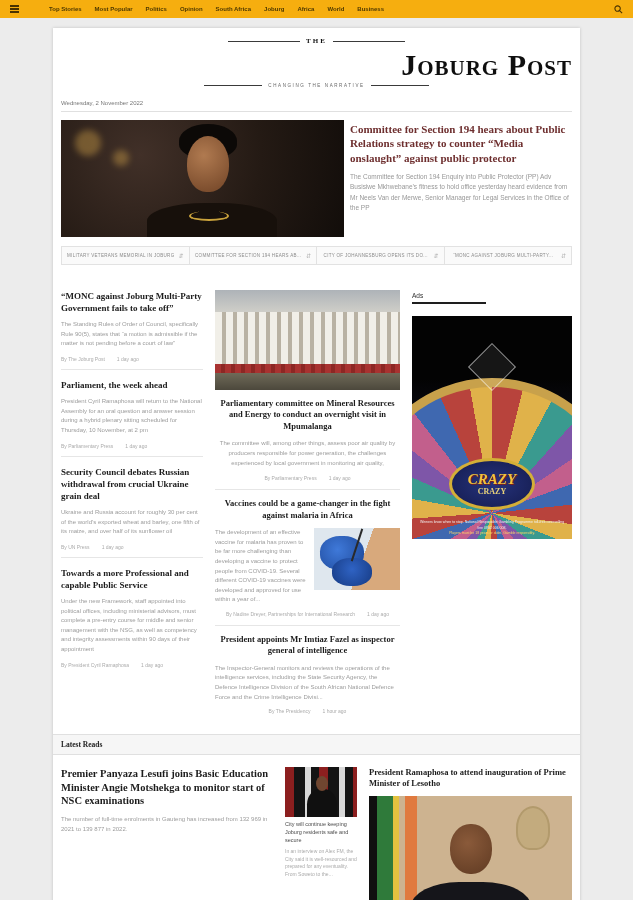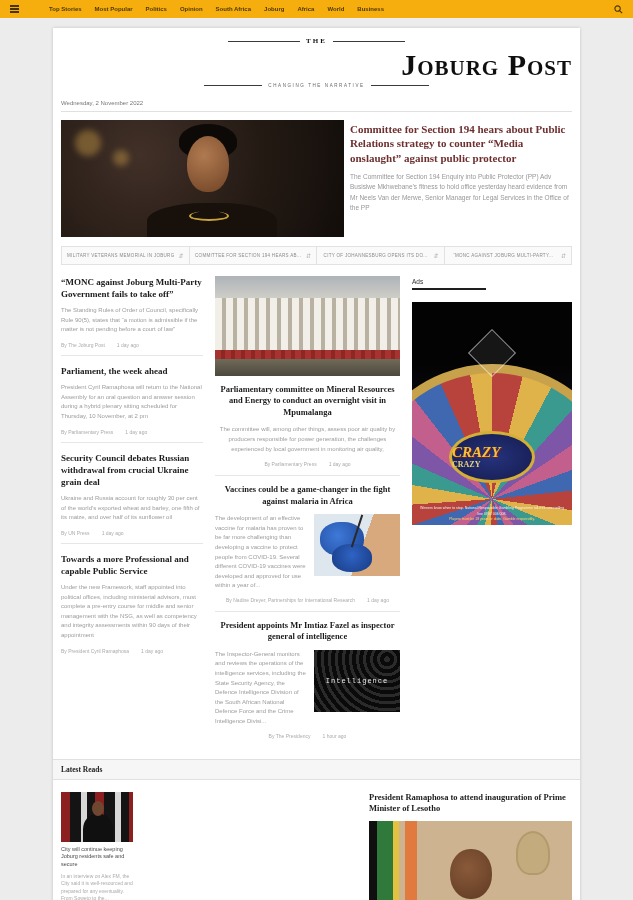--- a/index.html
+++ b/index.html
@@ -46,21 +46,21 @@
   .hero-p { font-size:6.5px; color:#979797; line-height:1.6; margin:0; }
 
   
   .tabs { display:flex; border:1px solid #e2e2e2; background:#fafafa; margin-top:9px; height:19px; }
   .tab { flex:1; display:flex; align-items:center; border-right:1px solid #e2e2e2; padding:0 5px; gap:4px; cursor:pointer; min-width:0; }
   .tab:last-child { border-right:none; }
   .tab .lbl { font-size:4.5px; color:#8a8a8a; letter-spacing:.3px; text-transform:uppercase; white-space:nowrap; overflow:hidden; text-overflow:ellipsis; flex:1; text-align:center; }
   .tab .arr { font-size:6px; color:#b5b5b5; flex:none; }
 
   
-  .main { display:flex; justify-content:space-between; margin-top:11px; }
+  .main { display:flex; justify-content:space-between; margin-top:25px; }
   .colL { width:142px; } .colM { width:185px; } .colR { width:160px; }
 
   .art { border-bottom:1px solid #e6e6e6; padding-bottom:7px; margin-bottom:9px; }
   .art:last-child { border-bottom:none; }
   .art h3 { font-family:"Liberation Serif", serif; font-size:9px; font-weight:bold; color:#1c1c1c; line-height:1.35; margin:0 0 6px; cursor:pointer; }
   .art p { font-size:6px; color:#9c9c9c; line-height:1.6; margin:0 0 7px; }
   .meta { display:flex; gap:12px; font-size:5px; color:#ababab; }
 
   .img-building { height:100px; position:relative; overflow:hidden; background:#d9d8d2; cursor:pointer; }
   .bld-ped { position:absolute; top:0; left:0; right:0; height:22px; background:linear-gradient(#aeb3b8, #cfcec8); }
@@ -86,22 +86,22 @@
   .intel .word { position:absolute; inset:0; display:flex; align-items:center; justify-content:center;
                  font-family:"Liberation Mono", monospace; font-size:7px; color:#e8e8e8; letter-spacing:1px; }
 
   
   .ads-label { font-size:6.5px; color:#2e2e2e; margin:2px 0 3px; }
   .ads-underline { width:74px; height:2px; background:#1e1e1e; margin-bottom:12px; }
   .ad { width:160px; height:223px; position:relative; overflow:hidden; background:linear-gradient(#030303 0 28%, #0a0a12 45%, #111 100%); cursor:pointer; }
   .wheel { position:absolute; width:270px; height:270px; border-radius:50%; left:-55px; top:62px;
            border:9px solid #c8a14b;
            background:repeating-conic-gradient(#b8433c 0 14deg, #e0b24a 14deg 28deg, #3a9a8f 28deg 42deg, #7e56a8 42deg 56deg, #c25f8c 56deg 70deg, #3f68b0 70deg 84deg); }
-  .hub { position:absolute; left:50%; top:129px; transform:translateX(-50%); width:86px; height:52px; border-radius:50%;
-         background:radial-gradient(#26337d, #141b4d); border:3px solid #d4af37; display:flex; flex-direction:column; align-items:flex-start; justify-content:center; }
+  .hub { position:absolute; left:50%; top:142px; transform:translateX(-50%); width:86px; height:52px; border-radius:50%;
+         background:radial-gradient(#26337d, #141b4d); border:3px solid #d4af37; display:flex; flex-direction:column; align-items:center; justify-content:center; }
   .hub .crazy { font-family:"Liberation Serif", serif; font-weight:bold; font-style:italic; font-size:15px; color:#f2c23a; line-height:1; text-shadow:1px 1px 0 #7a1f1f; }
   .hub .time { font-family:"Liberation Serif", serif; font-weight:bold; font-size:8px; color:#e8d27a; line-height:1.2; }
   .pointer { position:absolute; left:50%; top:34px; transform:translateX(-50%) rotate(45deg); width:34px; height:34px;
              border:1px solid rgba(255,255,255,.55); background:rgba(255,255,255,.08); }
   .ad-disc { position:absolute; bottom:3px; left:5px; right:5px; font-size:3.5px; color:#f0f0f0; text-align:center; line-height:1.5; }
   .ad-disc .d2 { color:#ffd76a; }
 
   
   .lr-head { background:#f6f6f6; border-top:1px solid #e0e0e0; border-bottom:1px solid #e0e0e0;
              margin:12px -8px 0; padding:5px 8px; font-family:"Liberation Serif", serif; font-weight:bold; font-size:7.5px; color:#222; }
@@ -276,24 +276,20 @@
         <div class="meta">
           <span>By Nadine Dreyer, Partnerships for International Research</span>
           <span>1 day ago</span>
         </div>
       </article>
 
       <article class="mart">
         <h3>President appoints Mr Imtiaz Fazel as inspector general of intelligence</h3>
         <div class="mrow">
           <p>The Inspector-General monitors and reviews the operations of the intelligence services, including the State Security Agency, the Defence Intelligence Division of the South African National Defence Force and the Crime Intelligence Divisi...</p>
-          <div class="mthumb intel">
-            <span class="waves"></span>
-            <span class="word">Intelligence</span>
-          </div>
         </div>
         <div class="meta">
           <span>By The Presidency</span>
           <span>1 hour ago</span>
         </div>
       </article>
     </div>
 
     <div class="colR">
       <div class="ads-label">Ads</div>
@@ -311,20 +307,24 @@
         </span>
       </div>
     </div>
   </section>
 
   <div class="lr-head">Latest Reads</div>
 
   <section class="lr">
     <div class="lrL">
       <div class="lr1row">
+        <div class="lr1txt">
+          <h2>Premier Panyaza Lesufi joins Basic Education Minister Angie Motshekga to monitor start of NSC examinations</h2>
+          <p>The number of full-time enrolments in Gauteng has increased from 132 969 in 2021 to 139 877 in 2022.</p>
+        </div>
         <div class="lrside">
           <div class="tvthumb">
             <span class="tv-person"></span>
             <span class="tv-face"></span>
           </div>
           <div class="side-cap">City will continue keeping Joburg residents safe and secure</div>
           <div class="side-ex">In an interview on Alex FM, the City said it is well-resourced and prepared for any eventuality. From Soweto to the...</div>
         </div>
       </div>
 

